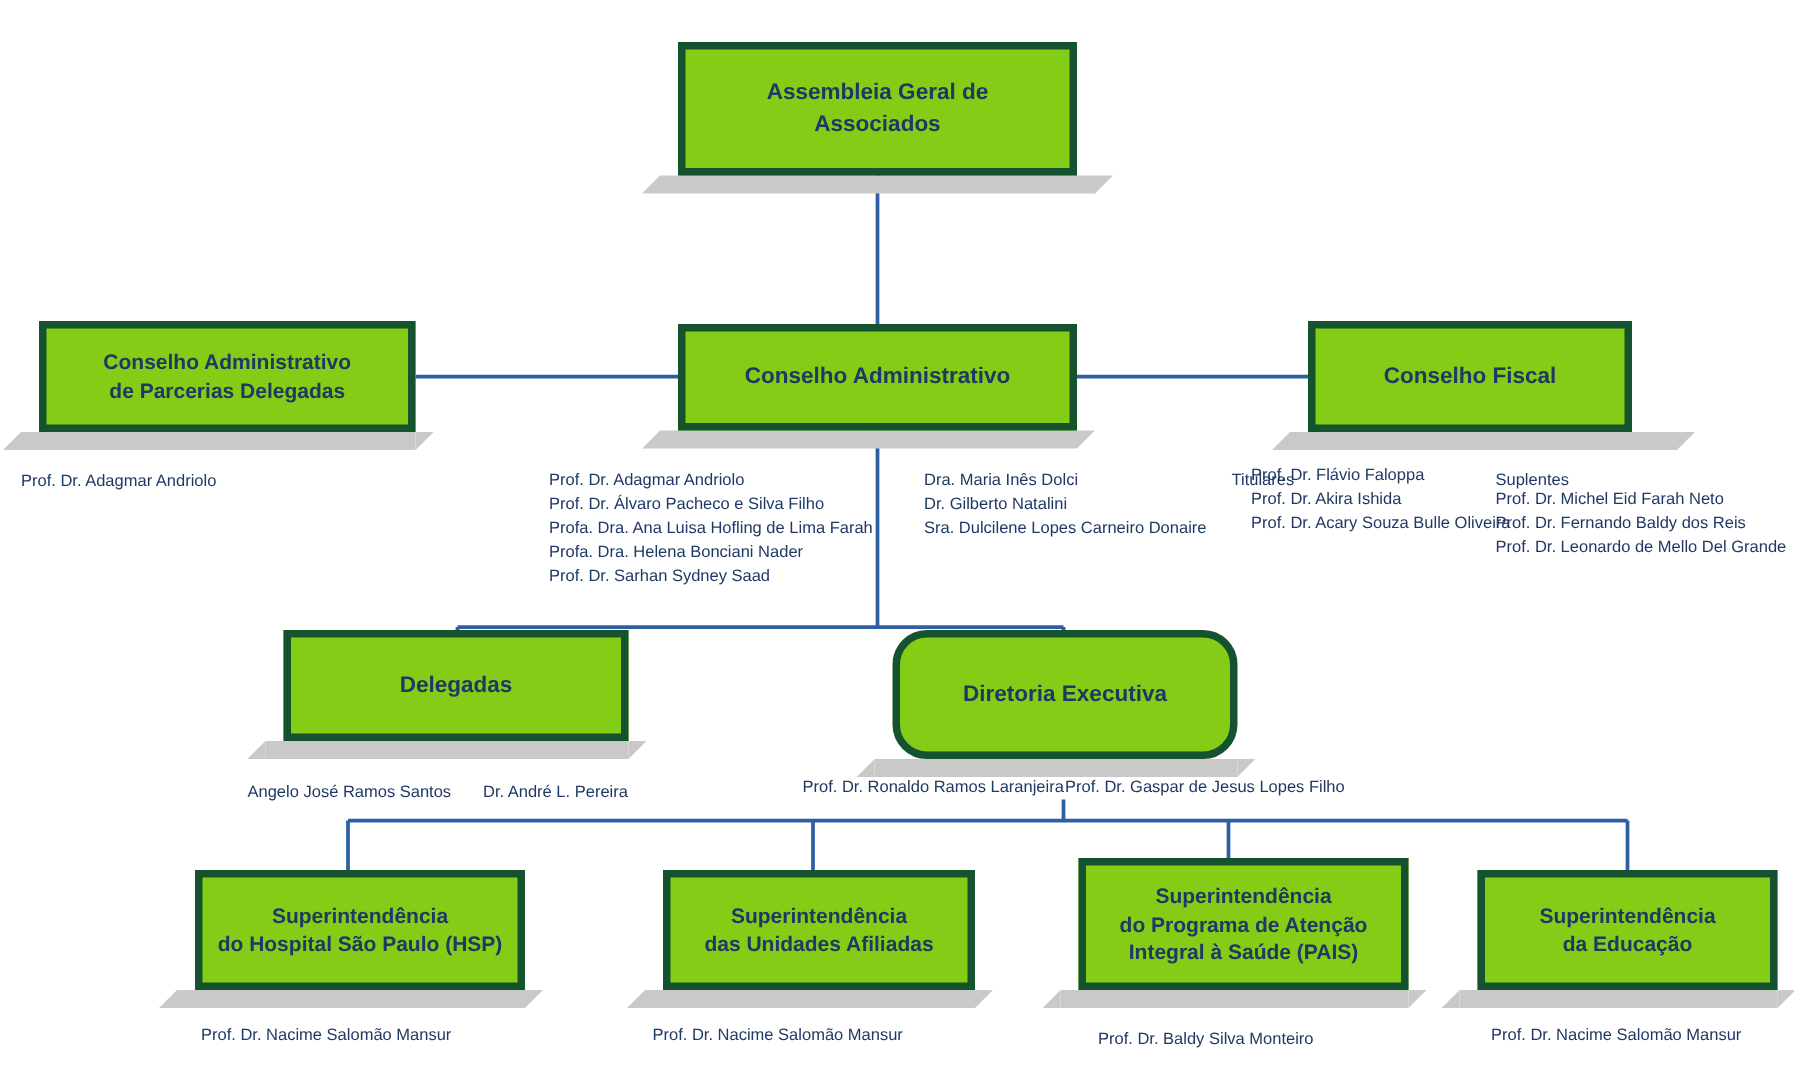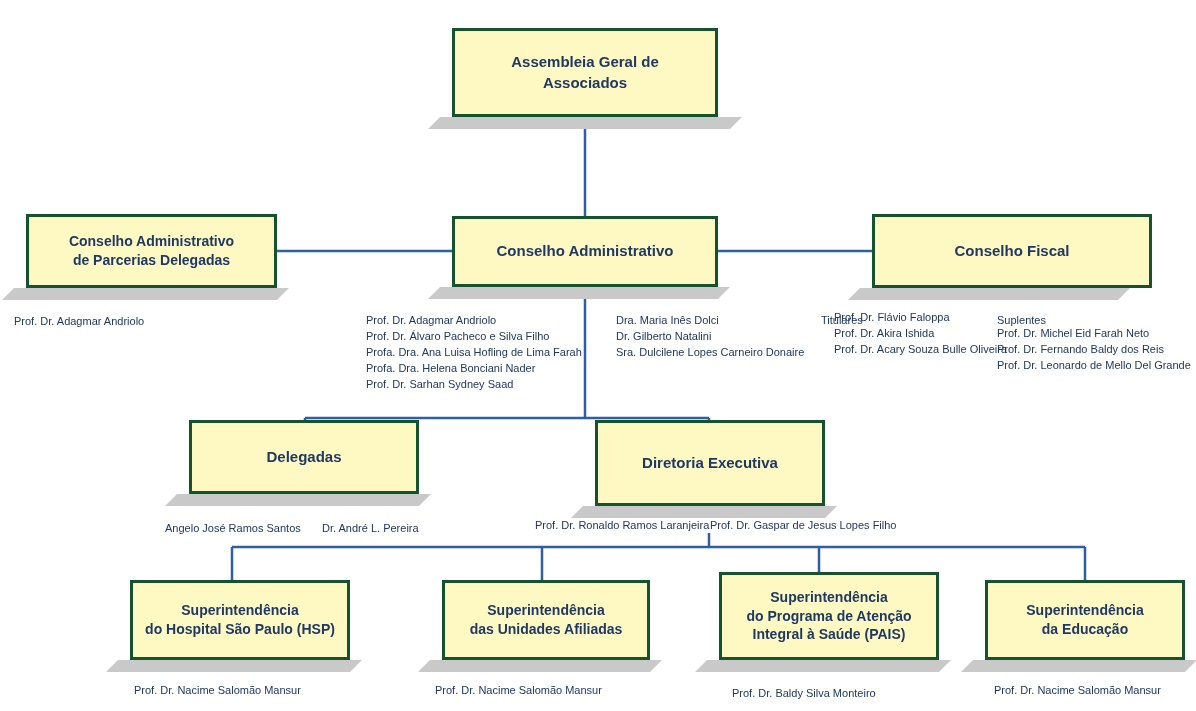--- a/index.html
+++ b/index.html
@@ -21,22 +21,22 @@
     position: absolute;
     left: 0;
     top: 0;
     width: 1196px;
     height: 711px;
     pointer-events: none;
   }
   .node {
     position: absolute;
     box-sizing: border-box;
-    background: #fef9c3;
-    border: 3px solid #14532d;
+    background: #84cc16;
+    border: 5px solid #14532d;
     display: flex;
     align-items: center;
     justify-content: center;
     text-align: center;
     color: #1f3864;
     font-weight: bold;
     line-height: 1.35;
     z-index: 3;
   }
   .node .label {
@@ -112,37 +112,37 @@
     <div class="tri-right" style="right:-12px; top:0; border-bottom:12px solid transparent; border-left:12px solid #c9c9c9;"></div>
   </div>
   <div class="node" style="left:452px; top:216px; width:266px; height:71px; font-size:15px;">
     <span class="label">Conselho Administrativo</span>
   </div>
 
   <div class="shadow" style="left:860px; top:288px; width:258px; height:12px;">
     <div class="tri-left" style="left:-12px; top:0; border-top:12px solid transparent; border-right:12px solid #c9c9c9;"></div>
     <div class="tri-right" style="right:-12px; top:0; border-bottom:12px solid transparent; border-left:12px solid #c9c9c9;"></div>
   </div>
-  <div class="node" style="left:872px; top:214px; width:280px; height:74px; font-size:15px;">
+  <div class="node" style="left:872px; top:214px; width:216px; height:74px; font-size:15px;">
     <span class="label">Conselho Fiscal</span>
   </div>
 
   <div class="shadow" style="left:177px; top:494px; width:242px; height:12px;">
     <div class="tri-left" style="left:-12px; top:0; border-top:12px solid transparent; border-right:12px solid #c9c9c9;"></div>
     <div class="tri-right" style="right:-12px; top:0; border-bottom:12px solid transparent; border-left:12px solid #c9c9c9;"></div>
   </div>
   <div class="node" style="left:189px; top:420px; width:230px; height:74px; font-size:15px;">
     <span class="label">Delegadas</span>
   </div>
 
   <div class="shadow" style="left:583px; top:506px; width:242px; height:12px;">
     <div class="tri-left" style="left:-12px; top:0; border-top:12px solid transparent; border-right:12px solid #c9c9c9;"></div>
     <div class="tri-right" style="right:-12px; top:0; border-bottom:12px solid transparent; border-left:12px solid #c9c9c9;"></div>
   </div>
-  <div class="node" style="left:595px; top:420px; width:230px; height:86px; font-size:15px;">
+  <div class="node" style="left:595px; top:420px; width:230px; height:86px; font-size:15px;border-radius:23px;">
     <span class="label">Diretoria Executiva</span>
   </div>
 
   <div class="shadow" style="left:118px; top:660px; width:232px; height:12px;">
     <div class="tri-left" style="left:-12px; top:0; border-top:12px solid transparent; border-right:12px solid #c9c9c9;"></div>
     <div class="tri-right" style="right:-12px; top:0; border-bottom:12px solid transparent; border-left:12px solid #c9c9c9;"></div>
   </div>
   <div class="node" style="left:130px; top:580px; width:220px; height:80px; font-size:14px;">
     <span class="label">Superintendência<br>do Hospital São Paulo (HSP)</span>
   </div>

